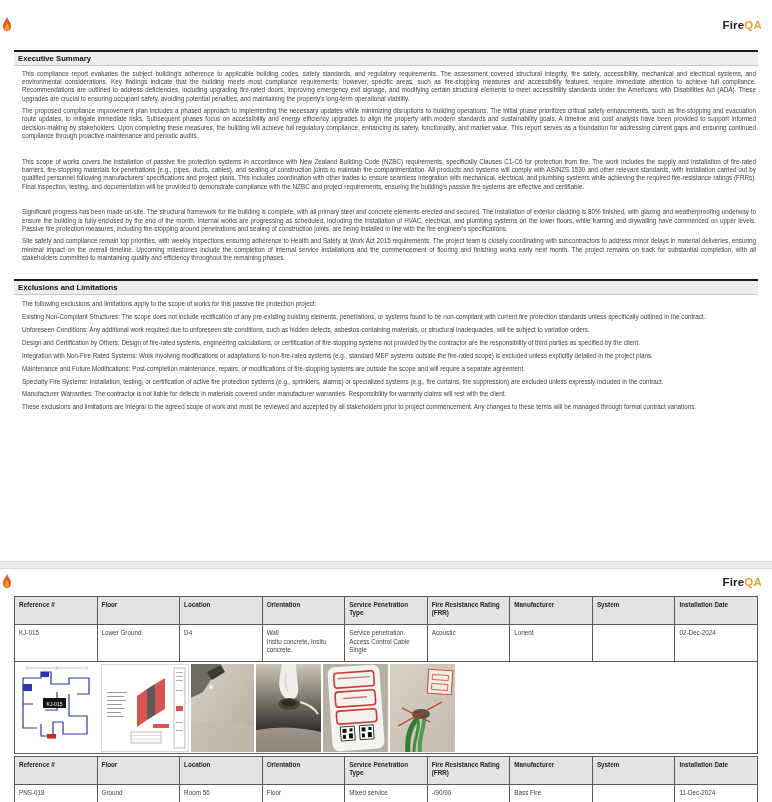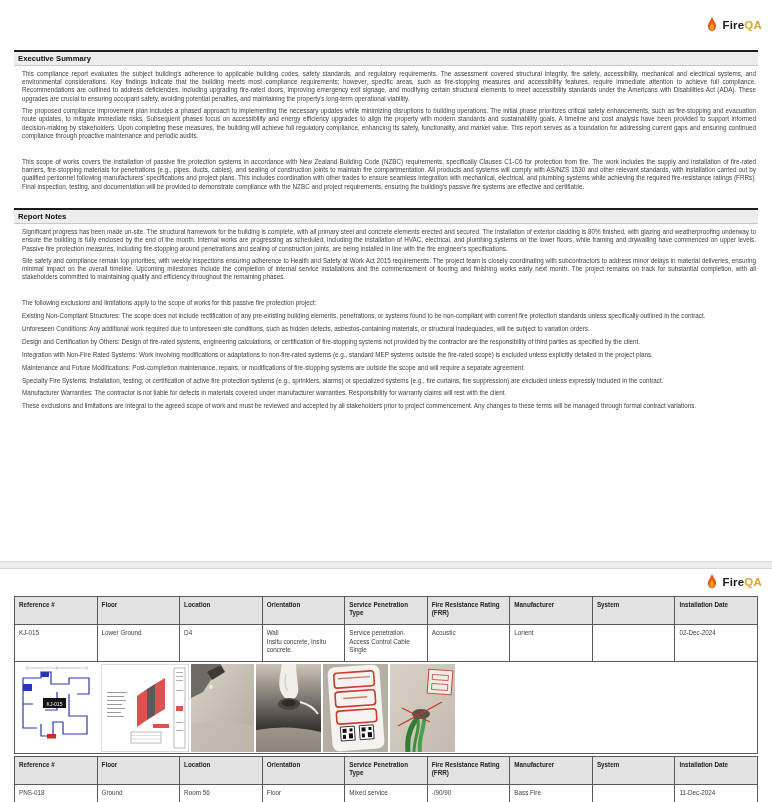--- a/index.html
+++ b/index.html
@@ -7,21 +7,21 @@
   #stage {
     position:relative; width:772px; height:802px; overflow:hidden;
     background:#fff; font-family:"Liberation Sans", sans-serif; color:#3d3d3d;
   }
   .page { background:#fff; }
   #page1 { height:561px; overflow:hidden; }
   #page2 { height:233px; overflow:hidden; }
   .page-gap { height:8px; background:#ececec; border-top:1px solid #d6d6d6; border-bottom:1px solid #d6d6d6; }
 
   
-  .logo-row { display:flex; justify-content:flex-end; align-items:center; gap:3px; padding:16px 10px 0 0; }
+  .logo-row { display:flex; justify-content:space-between; align-items:center; gap:3px; padding:16px 10px 0 0; }
   #page2 .logo-row { padding-top:4px; }
   .logo-flame { width:14px; height:17px; display:block; }
   .logo-text { font-size:11.5px; font-weight:bold; letter-spacing:.2px; }
   .logo-fire { color:#1b1b1b; }
   .logo-qa { color:#e2a32c; }
 
   
   .content { padding:0 14px; }
   .sec { margin-top:17px; }
   .sec.first { }
@@ -82,26 +82,26 @@
         <div class="sec-head">Executive Summary</div>
         <p class="body">This compliance report evaluates the subject building's adherence to applicable building codes, safety standards, and regulatory requirements. The assessment covered structural integrity, fire safety, accessibility, mechanical and electrical systems, and environmental considerations. Key findings indicate that the building meets most compliance requirements; however, specific areas, such as fire-stopping measures and accessibility features, require immediate attention to achieve full compliance. Recommendations are outlined to address deficiencies, including upgrading fire-rated doors, improving emergency exit signage, and modifying certain structural elements to meet accessibility standards under the Americans with Disabilities Act (ADA). These upgrades are crucial to ensuring occupant safety, avoiding potential penalties, and maintaining the property's long-term operational viability.</p>
         <p class="body">The proposed compliance improvement plan includes a phased approach to implementing the necessary updates while minimizing disruptions to building operations. The initial phase prioritizes critical safety enhancements, such as fire-stopping and evacuation route updates, to mitigate immediate risks. Subsequent phases focus on accessibility and energy efficiency upgrades to align the property with modern standards and sustainability goals. A timeline and cost analysis have been provided to support informed decision-making by stakeholders. Upon completing these measures, the building will achieve full regulatory compliance, enhancing its safety, functionality, and market value. This report serves as a foundation for addressing current gaps and ensuring continued compliance through proactive maintenance and periodic audits.</p>
       </div>
 
       <div class="sec">
         <p class="body">This scope of works covers the installation of passive fire protection systems in accordance with New Zealand Building Code (NZBC) requirements, specifically Clauses C1-C6 for protection from fire. The work includes the supply and installation of fire-rated barriers, fire-stopping materials for penetrations (e.g., pipes, ducts, cables), and sealing of construction joints to maintain fire compartmentation. All products and systems will comply with AS/NZS 1530 and other relevant standards, with installation carried out by qualified personnel following manufacturers' specifications and project plans. This includes coordination with other trades to ensure seamless integration with mechanical, electrical, and plumbing systems while achieving the required fire-resistance ratings (FRRs). Final inspection, testing, and documentation will be provided to demonstrate compliance with the NZBC and project requirements, ensuring the building's passive fire systems are effective and certifiable.</p>
       </div>
 
       <div class="sec">
-        <div class="sec-head">Report Notes</div>
         <p class="body">Significant progress has been made on-site. The structural framework for the building is complete, with all primary steel and concrete elements erected and secured. The installation of exterior cladding is 80% finished, with glazing and weatherproofing underway to ensure the building is fully enclosed by the end of the month. Internal works are progressing as scheduled, including the installation of HVAC, electrical, and plumbing systems on the lower floors, while framing and drywalling have commenced on upper levels. Passive fire protection measures, including fire-stopping around penetrations and sealing of construction joints, are being installed in line with the fire engineer's specifications.</p>
         <p class="body">Site safety and compliance remain top priorities, with weekly inspections ensuring adherence to Health and Safety at Work Act 2015 requirements. The project team is closely coordinating with subcontractors to address minor delays in material deliveries, ensuring minimal impact on the overall timeline. Upcoming milestones include the completion of internal service installations and the commencement of flooring and finishing works early next month. The project remains on track for substantial completion, with all stakeholders committed to maintaining quality and efficiency throughout the remaining phases.</p>
       </div>
 
       <div class="sec excl">
+        <div class="sec-head">Exclusions and Limitations</div>
         <p class="body">The following exclusions and limitations apply to the scope of works for this passive fire protection project:</p>
         <p class="body">Existing Non-Compliant Structures: The scope does not include rectification of any pre-existing building elements, penetrations, or systems found to be non-compliant with current fire protection standards unless specifically outlined in the contract.</p>
         <p class="body">Unforeseen Conditions: Any additional work required due to unforeseen site conditions, such as hidden defects, asbestos-containing materials, or structural inadequacies, will be subject to variation orders.</p>
         <p class="body">Design and Certification by Others: Design of fire-rated systems, engineering calculations, or certification of fire-stopping systems not provided by the contractor are the responsibility of third parties as specified by the client.</p>
         <p class="body">Integration with Non-Fire Rated Systems: Work involving modifications or adaptations to non-fire-rated systems (e.g., standard MEP systems outside the fire-rated scope) is excluded unless explicitly detailed in the project plans.</p>
         <p class="body">Maintenance and Future Modifications: Post-completion maintenance, repairs, or modifications of fire-stopping systems are outside the scope and will require a separate agreement.</p>
         <p class="body">Specialty Fire Systems: Installation, testing, or certification of active fire protection systems (e.g., sprinklers, alarms) or specialized systems (e.g., fire curtains, fire suppression) are excluded unless expressly included in the contract.</p>
         <p class="body">Manufacturer Warranties: The contractor is not liable for defects in materials covered under manufacturer warranties. Responsibility for warranty claims will rest with the client.</p>
         <p class="body">These exclusions and limitations are integral to the agreed scope of work and must be reviewed and accepted by all stakeholders prior to project commencement. Any changes to these terms will be managed through formal contract variations.</p>
       </div>

